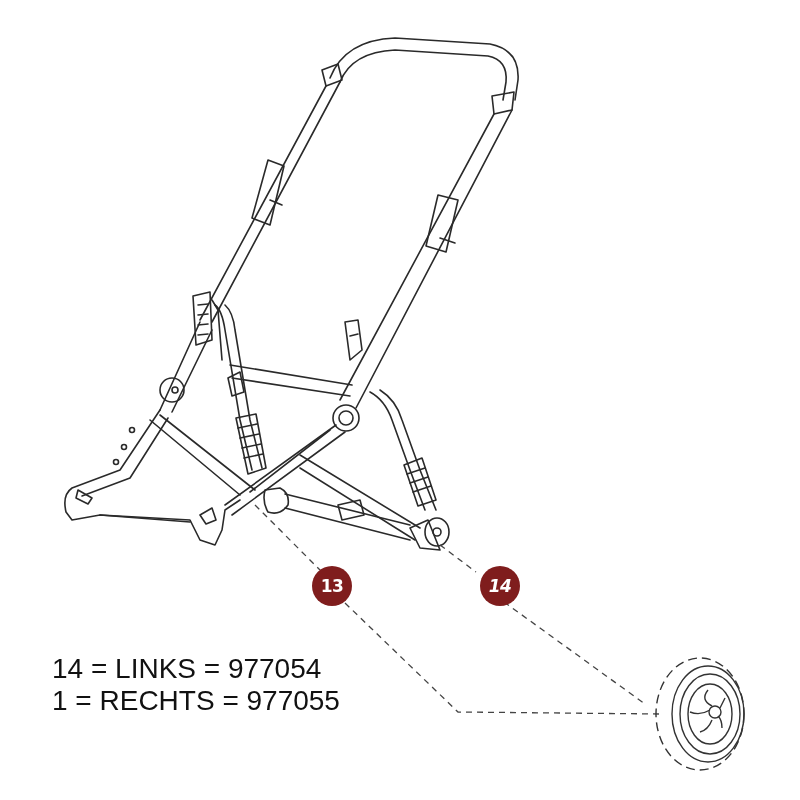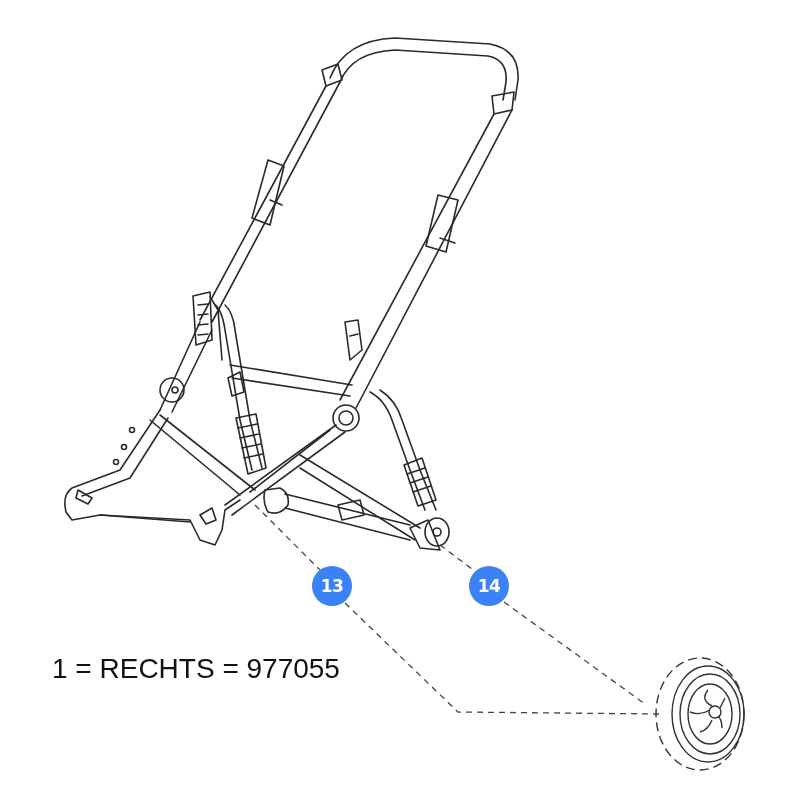--- a/index.html
+++ b/index.html
@@ -1,18 +1,18 @@
 <!DOCTYPE html>
 <html><head>
   <meta charset="utf-8">
   <style>
     html, body { margin: 0; padding: 0; background: #ffffff; }
     body { width: 800px; height: 800px; position: relative; overflow: hidden; font-family: "Liberation Sans", sans-serif; }
     #diagram { position: absolute; left: 0; top: 0; width: 800px; height: 800px; }
-    .callout { position: absolute; width: 40px; height: 40px; border-radius: 50%; background: #3b82f6; color: #fff;
+    .callout { position: absolute; width: 40px; height: 40px; border-radius: 50%; background: #7f1d1d; color: #fff;
       font-family: "DejaVu Sans", sans-serif; font-weight: bold; font-size: 17px; display: flex; align-items: center; justify-content: center; letter-spacing: -0.5px; }
     .legend { position: absolute; left: 52px; top: 653px; color: #111; font-family: "Liberation Sans", sans-serif; font-size: 28px; line-height: 32px; }
     .legend-line { white-space: nowrap; }
   </style>
 </head>
 <body>
 
 <svg id="diagram" viewBox="0 0 800 800" xmlns="http://www.w3.org/2000/svg">
   <g fill="none" stroke="#2a2a2a" stroke-width="1.6" stroke-linejoin="round" stroke-linecap="round">
 
@@ -132,19 +132,20 @@
     <path d="M690 712 Q700 716 710 710"></path>
     <path d="M700 732 Q708 730 712 720"></path>
     <path d="M722 728 Q722 720 718 716"></path>
     <path d="M725 698 Q722 704 720 708"></path>
   </g>
 </svg>
 
 <div class="callout" style="left:312px; top:566px;">
   <span>13</span>
 </div>
-<div class="callout" style="left:469px; top:566px;">
+<div class="callout" style="left:480px; top:566px;font-style:italic;">
   <span>14</span>
 </div>
 
 <div class="legend">
+  <div class="legend-line">14 = LINKS = 977054</div>
   <div class="legend-line">1 = RECHTS = 977055</div>
 </div>
 
 </body></html>

